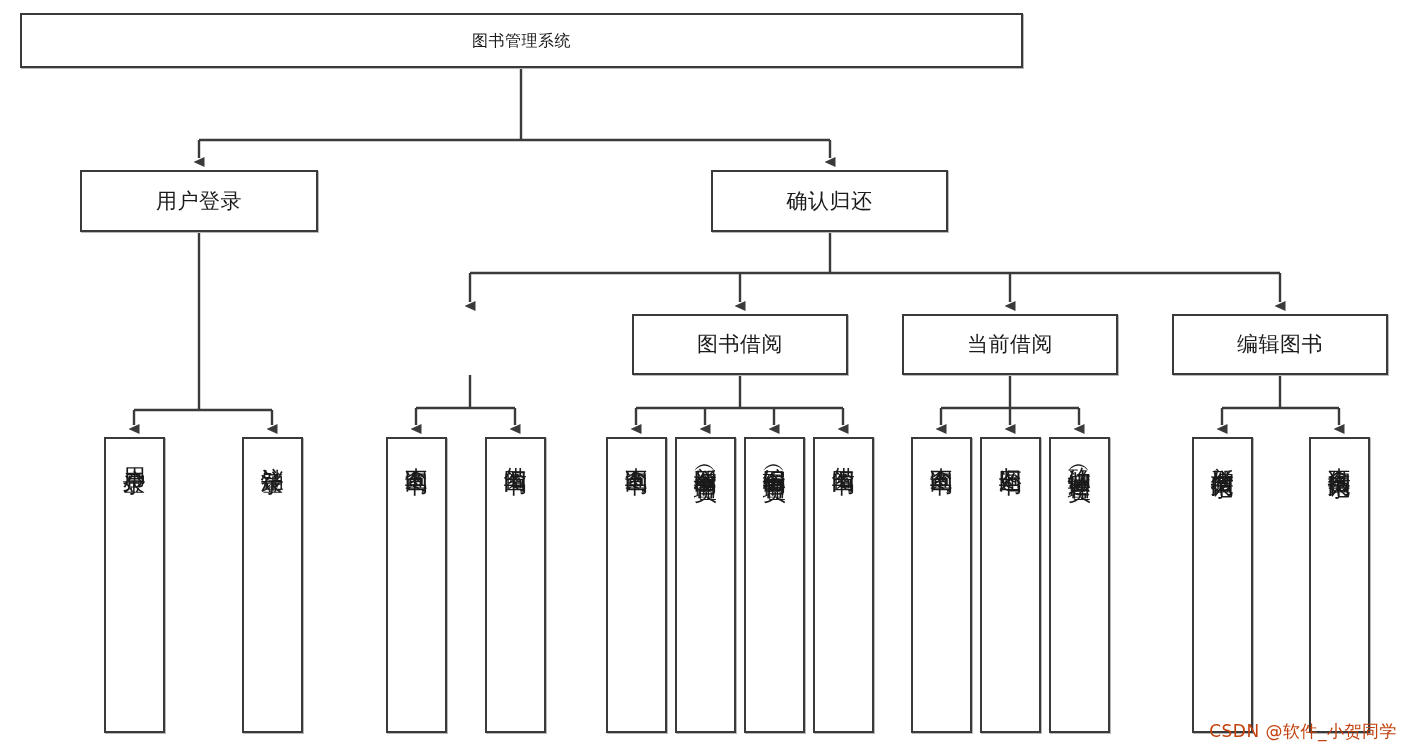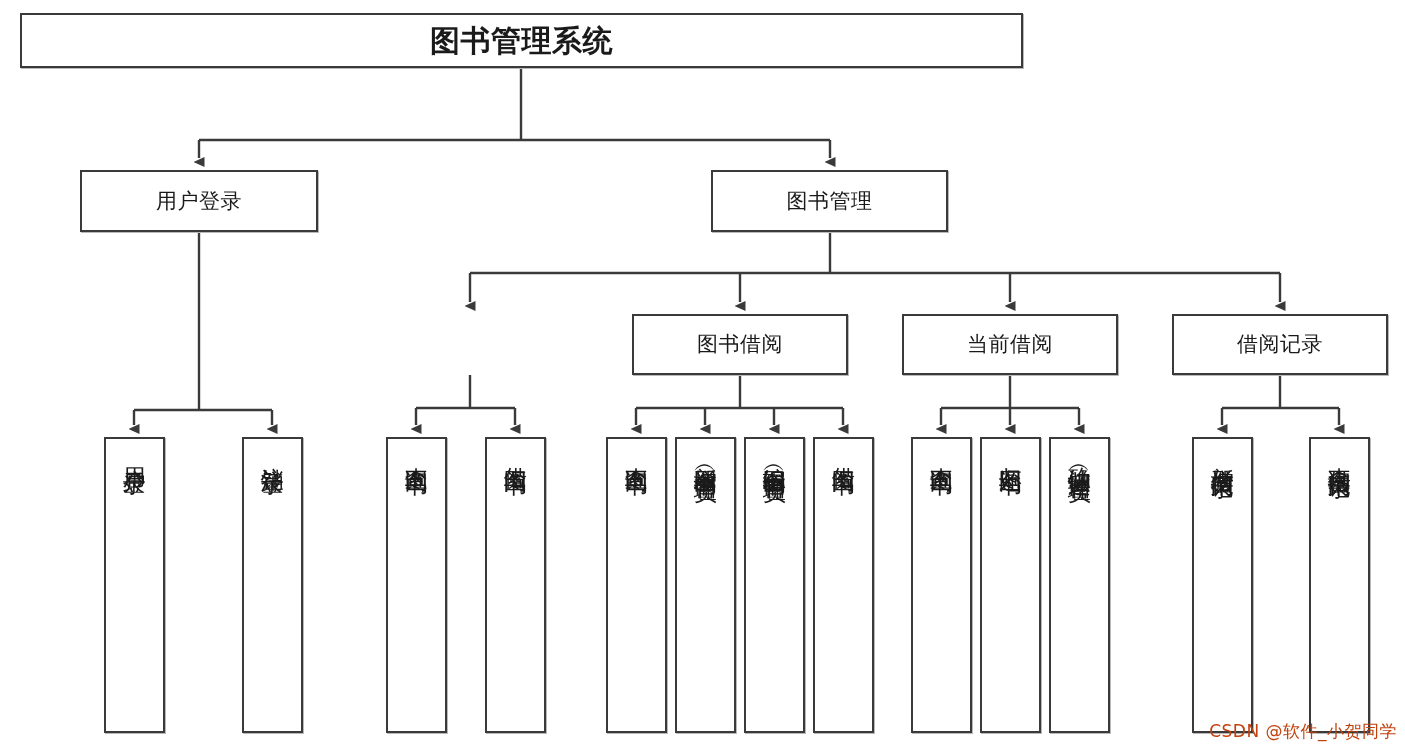--- a/index.html
+++ b/index.html
@@ -38,21 +38,21 @@
     display:block;
     line-height:1.25;
     letter-spacing:0.5px;
     color:#1a1a1a;
   }
   
   .node.horiz .label{
     font-size:21px;
     white-space:nowrap;
   }
-  .node.root .label{ font-size:30px;font-weight:bold; }
+  .node.root .label{ font-size:16px; }
 
   
   .node.vert{
     align-items:flex-start;
     justify-content:center;
     padding-top:10px;
   }
   .node.vert .label{
     writing-mode:vertical-rl;
     text-orientation:upright;
@@ -131,34 +131,34 @@
 
   <div class="node horiz root" style="left:20px; top:13px; width:1003px; height:55px;">
     <span class="label">图书管理系统</span>
   </div>
 
   <div class="node horiz" style="left:80px; top:170px; width:238px; height:62px;">
     <span class="label">用户登录</span>
   </div>
 
   <div class="node horiz" style="left:711px; top:170px; width:237px; height:62px;">
-    <span class="label">图书管理</span>
+    <span class="label">确认归还</span>
   </div>
 
 
   <div class="node horiz" style="left:902px; top:314px; width:216px; height:61px;">
     <span class="label">当前借阅</span>
   </div>
 
   <div class="node horiz" style="left:632px; top:314px; width:216px; height:61px;">
     <span class="label">图书借阅</span>
   </div>
 
   <div class="node horiz" style="left:1172px; top:314px; width:216px; height:61px;">
-    <span class="label">借阅记录</span>
+    <span class="label">编辑图书</span>
   </div>
 
   <div class="node vert" style="left:104px; top:437px; width:61px; height:296px;">
     <span class="label">用户登录</span>
   </div>
 
   <div class="node vert" style="left:242px; top:437px; width:61px; height:296px;">
     <span class="label">注销登录</span>
   </div>
 

